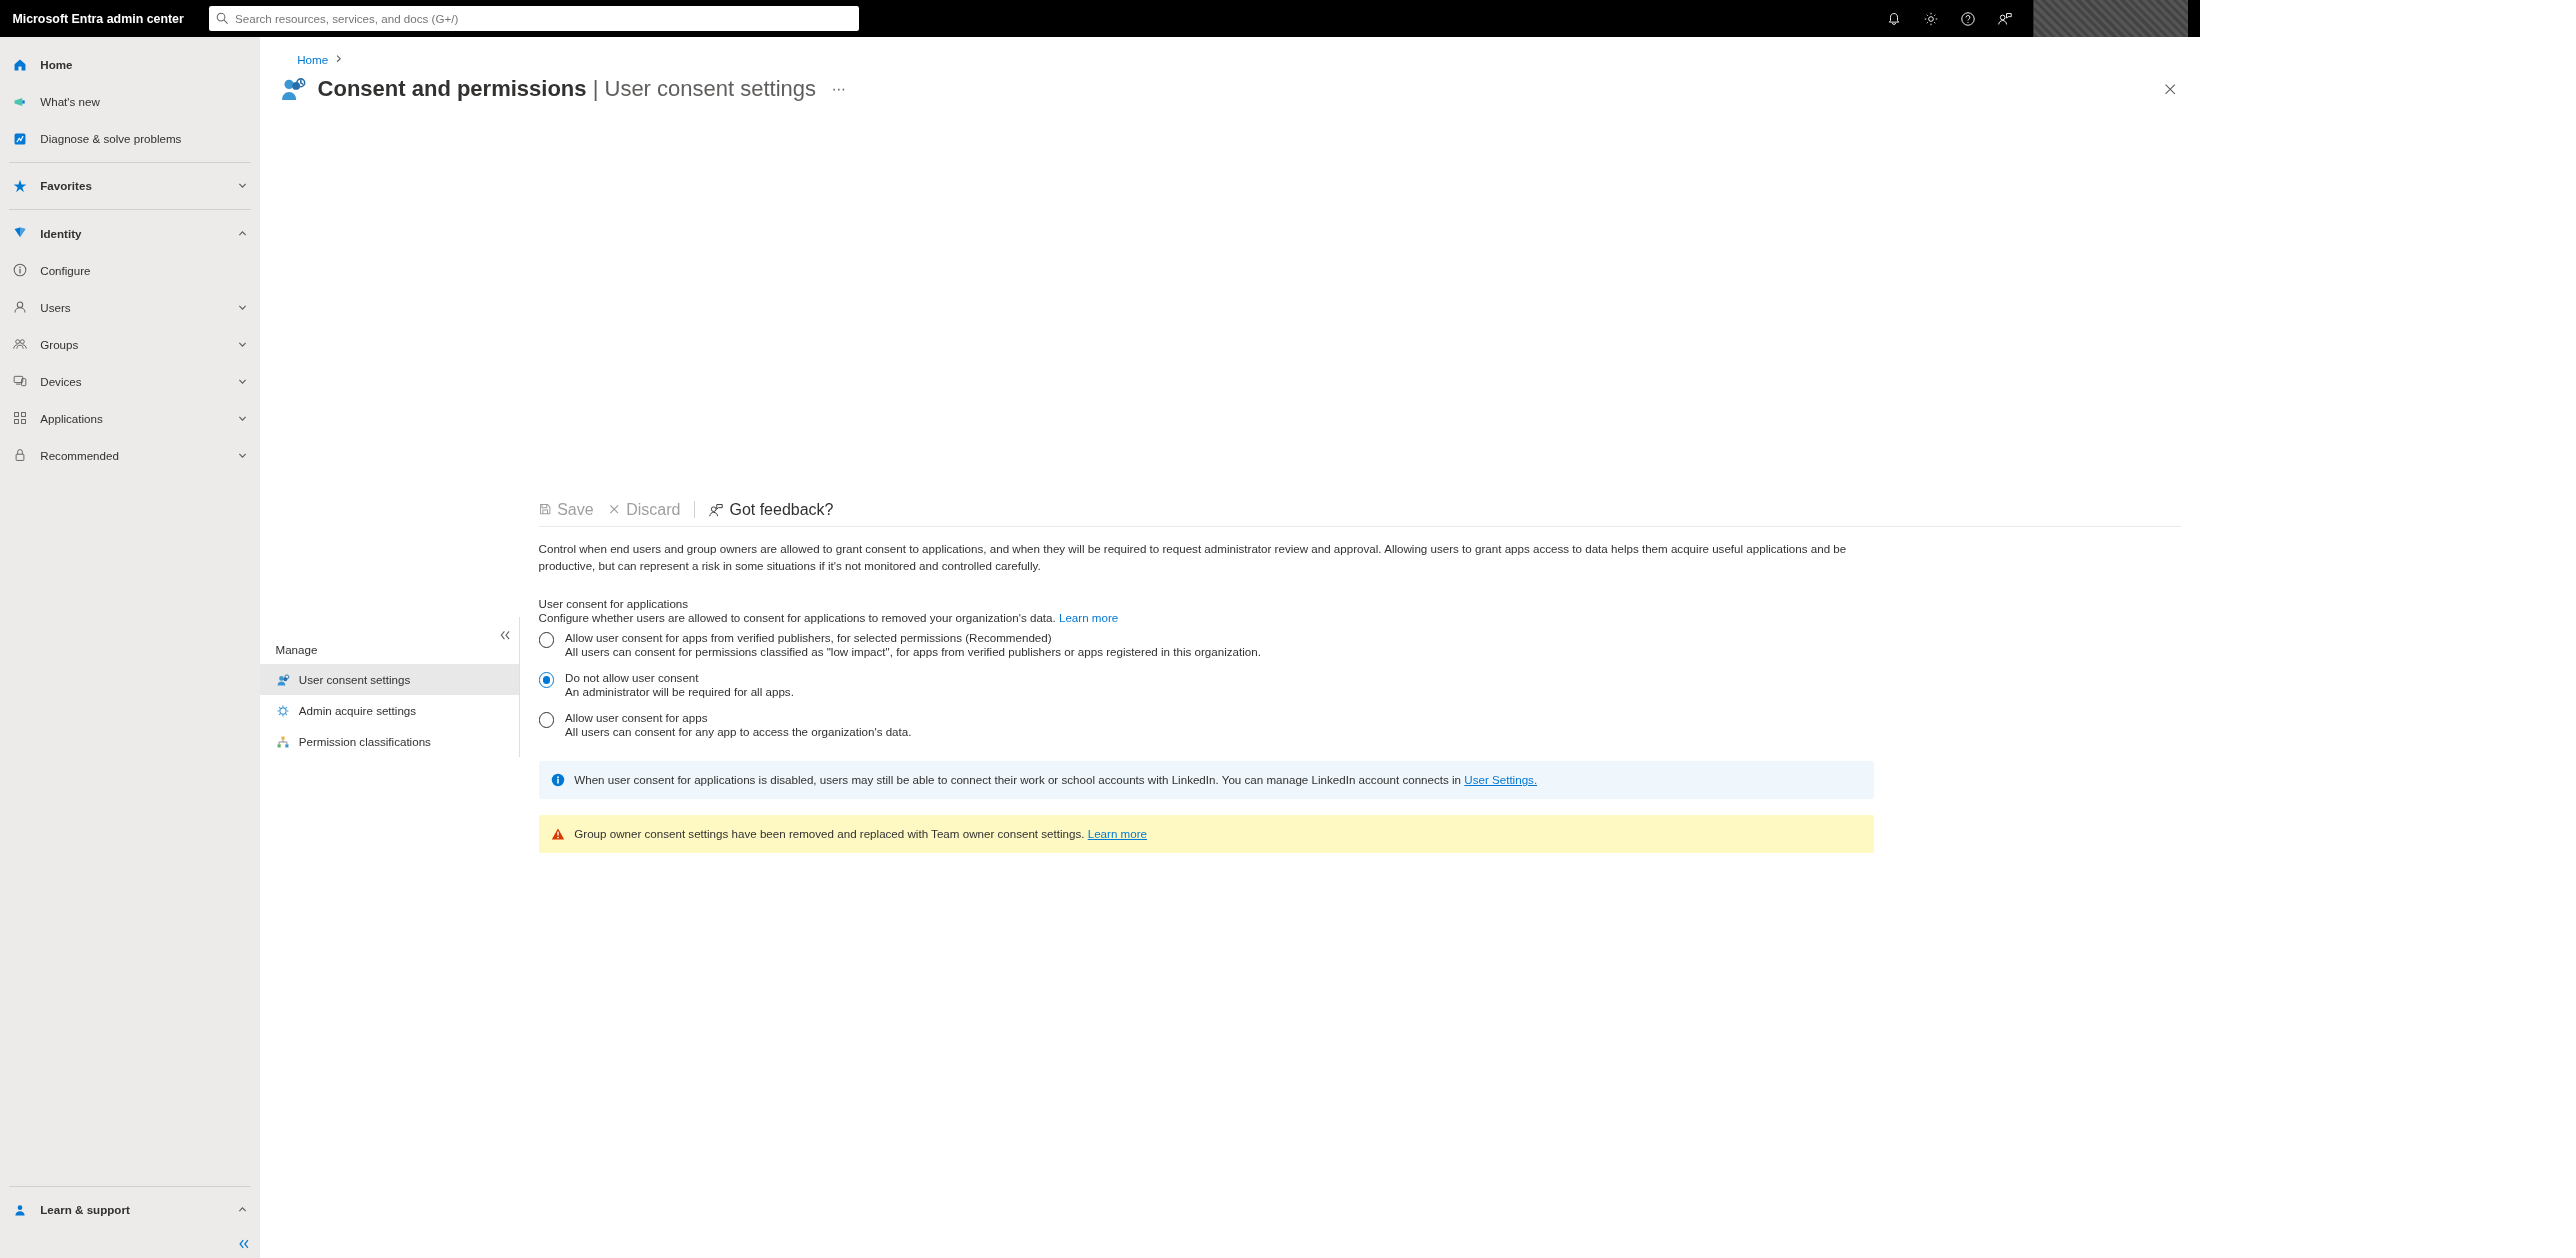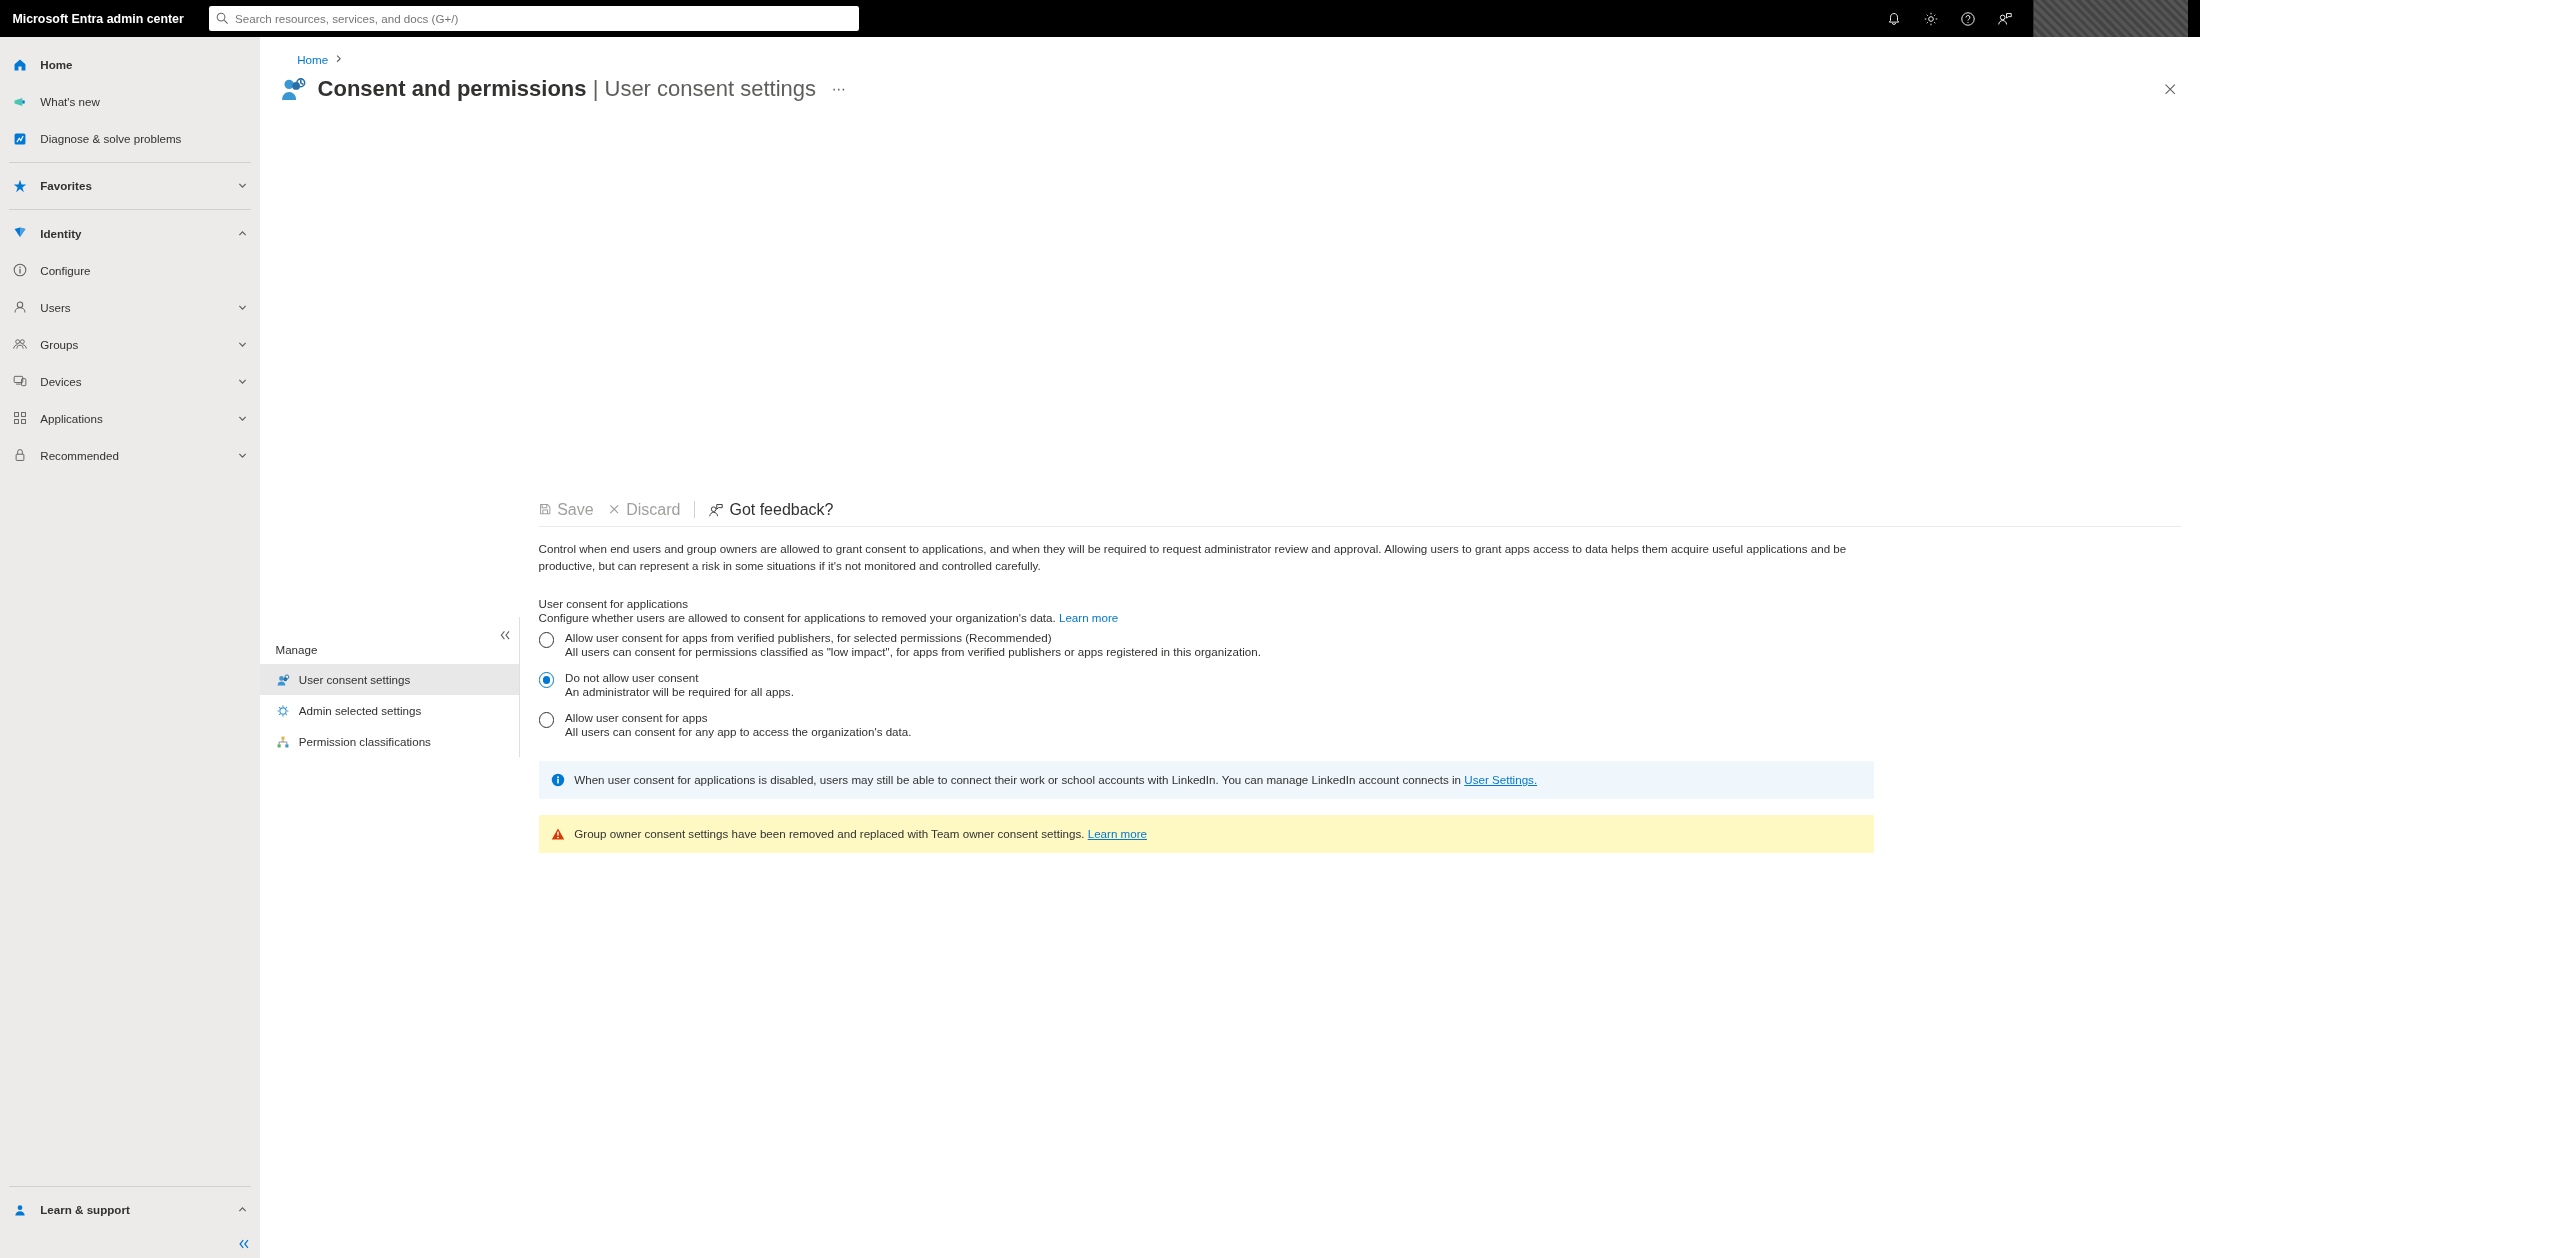--- a/index.html
+++ b/index.html
@@ -339,21 +339,21 @@
               </span>
             <span>User consent settings</span>
           </div>
           <div class="inneritem">
             <span>
                 <svg width="14" height="14" viewBox="0 0 18 18">
                   <circle cx="9" cy="9" r="4" fill="none" stroke="#3b97d3" stroke-width="1.4"></circle>
                   <path d="M9 2v2M9 14v2M2 9h2M14 9h2M4 4l1.4 1.4M12.6 12.6l1.4 1.4M4 14l1.4-1.4M12.6 5.4l1.4-1.4" stroke="#3b97d3" stroke-width="1.4"></path>
                 </svg>
               </span>
-            <span>Admin selected settings</span>
+            <span>Admin acquire settings</span>
           </div>
           <div class="inneritem">
             <span>
                 <svg width="14" height="14" viewBox="0 0 18 18">
                   <rect x="7" y="2" width="4" height="4" fill="#e6b34a"></rect>
                   <rect x="2" y="12" width="4" height="4" fill="#5fb05f"></rect>
                   <rect x="12" y="12" width="4" height="4" fill="#3b97d3"></rect>
                   <path d="M9 6 v3 M9 9 h-5 v3 M9 9 h5 v3" stroke="#888" stroke-width="1.2" fill="none"></path>
                 </svg>
               </span>

